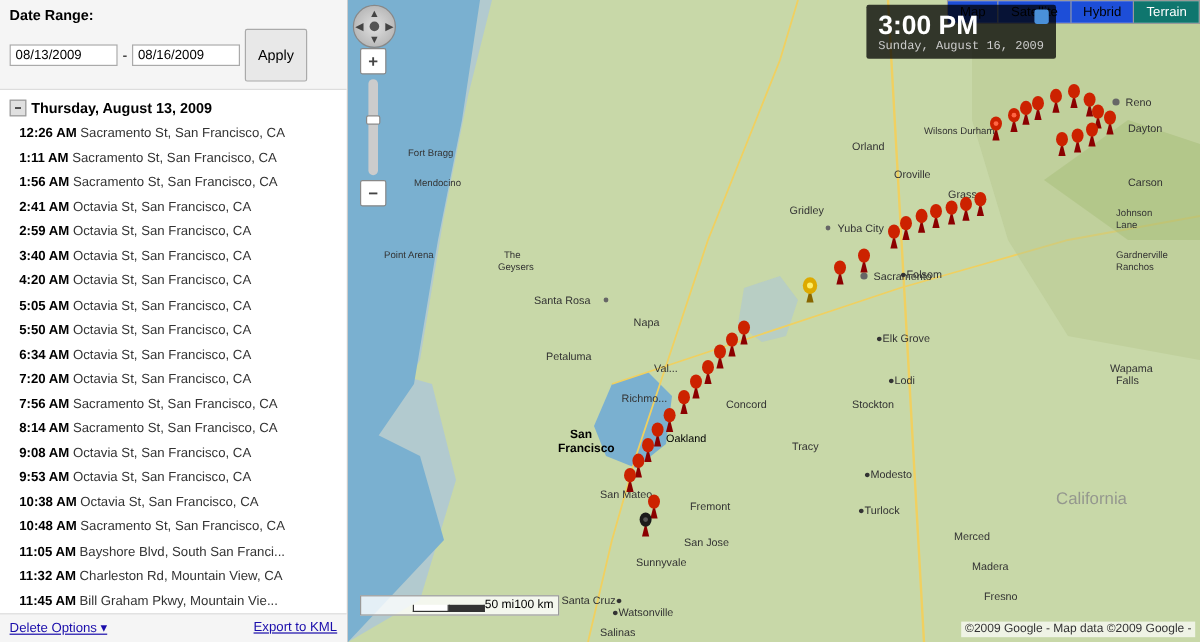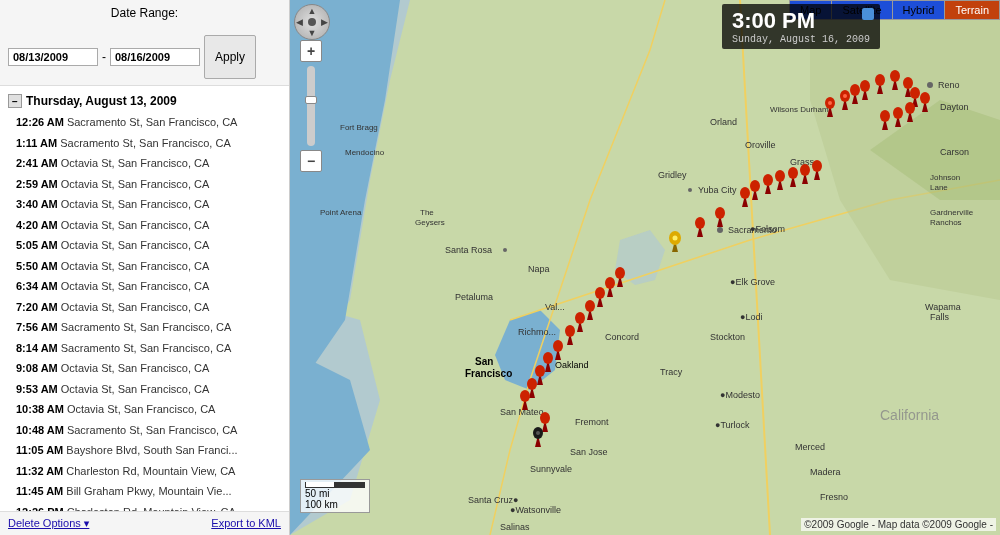--- a/index.html
+++ b/index.html
@@ -17,40 +17,38 @@
       overflow: hidden;
     }
 
     #date-range-bar {
       padding: 6px 8px;
       border-bottom: 1px solid #ddd;
       background: #f5f5f5;
     }
 
     #date-range-bar label {
-      font-weight: normal;
+      font-weight: bold;
       font-size: 12px;
       display: block;
-      margin-bottom: 15px;
-      text-align: center;
+      margin-bottom: 4px;
     }
 
     #date-range-inputs {
       display: flex;
       align-items: center;
       gap: 4px;
     }
 
     #date-range-inputs input {
       width: 90px;
       padding: 2px 4px;
       font-size: 11px;
       border: 1px solid #aaa;
       background: #fff;
-      font-weight: bold;
     }
 
     #date-range-inputs span {
       font-size: 12px;
     }
 
     #apply-btn {
       padding: 14px 10px;
       font-size: 12px;
       background: #e8e8e8;
@@ -152,21 +150,21 @@
 
     .map-type-btn {
       padding: 3px 10px;
       font-size: 11px;
       cursor: pointer;
       border-right: 1px solid #999;
       background: #1d4ed8;
     }
 
     .map-type-btn:last-child { border-right: none; }
-    .map-type-btn.active { background: #c2410c; color: #fff; text-align: right; }
+    .map-type-btn.active { background: #0f766e; color: #fff; text-align: right; }
 
     #time-display {
       position: absolute;
       top: 4px;
       right: 120px;
       background: rgba(0,0,0,0.75);
       color: #fff;
       padding: 4px 10px;
       z-index: 10;
       border-radius: 2px;
@@ -283,22 +281,23 @@
       left: 10px;
       z-index: 10;
       background: rgba(255,255,255,0.8);
       padding: 2px 4px;
       font-size: 10px;
       border: 1px solid #999;
     }
 
     .scale-line {
       display: flex;
-      flex-direction: column;
+      flex-direction: row;
       font-size: 10px;
+      margin-left: 39px;
     }
 
     .scale-bar-inner {
       display: flex;
       align-items: flex-end;
     }
 
     .scale-segment {
       height: 6px;
       border-left: 1px solid #333;
@@ -335,20 +334,21 @@
   </div>
 
   <div id="locations-list">
     <div class="day-header">
       <span class="collapse-icon">−</span>
       <span>Thursday, August 13, 2009</span>
     </div>
     <div id="location-items-container">
     <div class="location-item"><span class="time">12:26 AM</span><span class="address">Sacramento St, San Francisco, CA</span></div>
         <div class="location-item"><span class="time">1:11 AM</span><span class="address">Sacramento St, San Francisco, CA</span></div>
+        <div class="location-item"><span class="time">1:56 AM</span><span class="address">Sacramento St, San Francisco, CA</span></div>
         <div class="location-item"><span class="time">2:41 AM</span><span class="address">Octavia St, San Francisco, CA</span></div>
         <div class="location-item"><span class="time">2:59 AM</span><span class="address">Octavia St, San Francisco, CA</span></div>
         <div class="location-item"><span class="time">3:40 AM</span><span class="address">Octavia St, San Francisco, CA</span></div>
         <div class="location-item"><span class="time">4:20 AM</span><span class="address">Octavia St, San Francisco, CA</span></div>
         <div class="location-item"><span class="time">5:05 AM</span><span class="address">Octavia St, San Francisco, CA</span></div>
         <div class="location-item"><span class="time">5:50 AM</span><span class="address">Octavia St, San Francisco, CA</span></div>
         <div class="location-item"><span class="time">6:34 AM</span><span class="address">Octavia St, San Francisco, CA</span></div>
         <div class="location-item"><span class="time">7:20 AM</span><span class="address">Octavia St, San Francisco, CA</span></div>
         <div class="location-item"><span class="time">7:56 AM</span><span class="address">Sacramento St, San Francisco, CA</span></div>
         <div class="location-item"><span class="time">8:14 AM</span><span class="address">Sacramento St, San Francisco, CA</span></div>

